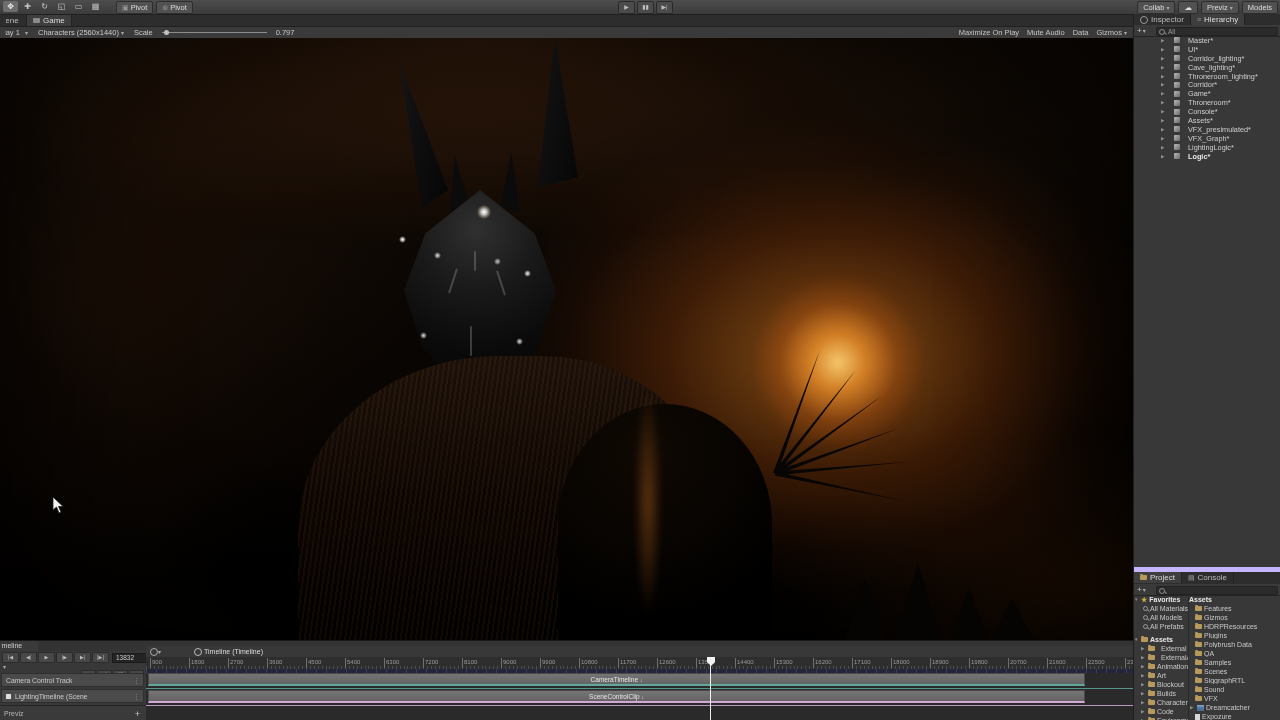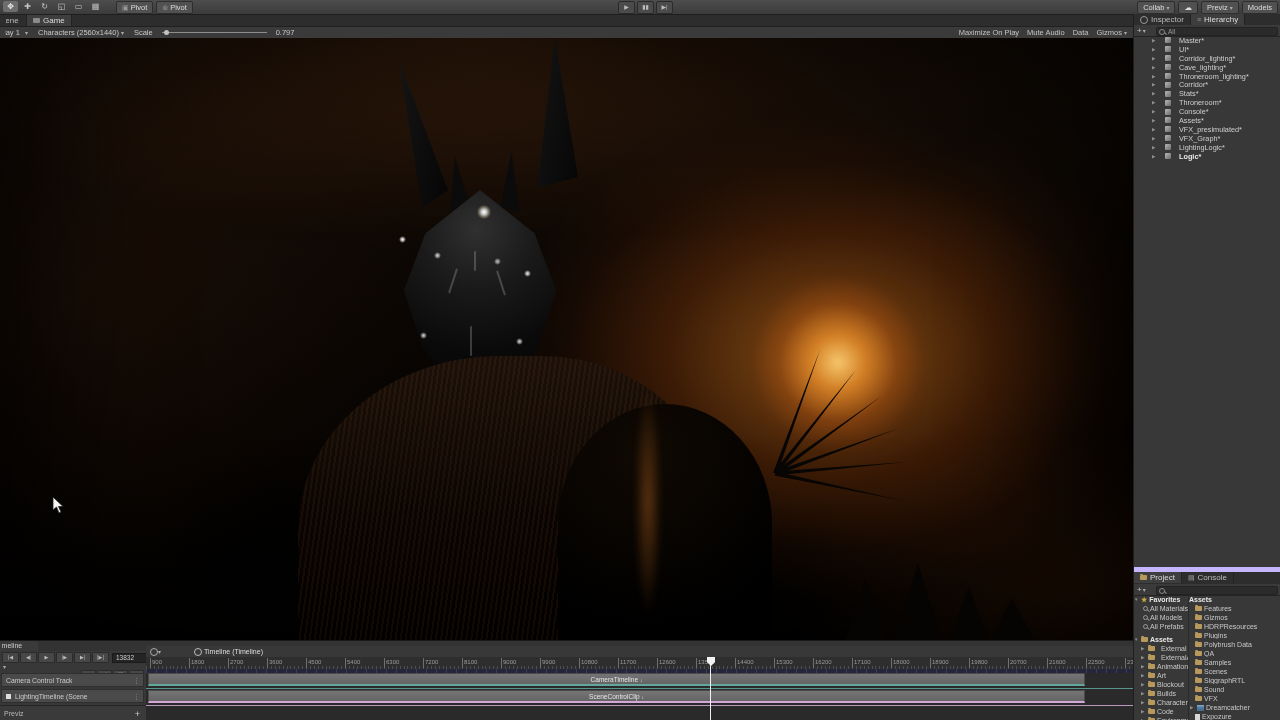--- a/index.html
+++ b/index.html
@@ -93,21 +93,21 @@
   #right-panel{left:1133px;top:14px;width:147px;height:706px;background:#383838;border-left:1px solid #1e1e1e;}
   #insp-tabs{position:absolute;left:0;top:0;width:147px;height:11px;background:#2d2d2d;display:flex;}
   .info-icon{display:inline-block;width:6px;height:6px;border:1px solid #999;border-radius:50%;}
   .list-icon{display:inline-block;color:#999;font-size:7px;}
   .ptoolbar{position:absolute;width:147px;height:11px;background:#3a3a3a;border-bottom:1px solid #242424;}
   .plus-btn{position:absolute;left:3px;top:1px;font-size:8px;color:#ccc;display:flex;gap:1px;align-items:center;}
   .search-field{position:absolute;left:22px;right:3px;top:1.5px;height:7px;background:#2b2b2b;border:1px solid #222;border-radius:2px;font-size:6.5px;color:#999;line-height:7px;padding-left:11px;}
   .mag-icon{position:absolute;left:2px;top:1px;width:4px;height:4px;border:1px solid #888;border-radius:50%;}
   .mag-icon::after{content:"";position:absolute;left:3.5px;top:3.5px;width:3px;height:1px;background:#888;transform:rotate(45deg);}
   #hierarchy-list{position:absolute;left:0;top:22px;width:147px;height:531px;overflow:hidden;}
-  .h-row{height:8.9px;display:flex;align-items:center;gap:8px;padding-left:18px;font-size:7.3px;color:#cfcfcf;}
+  .h-row{height:8.9px;display:flex;align-items:center;gap:8px;padding-left:27px;font-size:7.3px;color:#cfcfcf;}
   .h-row .fold{color:#8d8d8d;font-size:4.5px;width:5px;}
   .go-icon{width:6px;height:6px;background:linear-gradient(135deg,#b9b9b9,#6a6a6a);border-radius:1px;flex:none;}
   .h-label{white-space:nowrap;}
   .h-label.bold{font-weight:bold;color:#e8e8e8;}
 
   
   #project-panel{position:absolute;left:0;top:553px;width:147px;height:153px;background:#383838;border-top:5px solid #c4b5fd;}
   #proj-tabs{position:absolute;left:0;top:0;width:147px;height:12px;background:#2d2d2d;display:flex;}
   #proj-content{position:absolute;left:0;top:23px;width:147px;height:130px;}
   #proj-left{position:absolute;left:0;top:0;width:54px;height:130px;border-right:1px solid #2a2a2a;overflow:hidden;}
@@ -378,21 +378,21 @@
           <span class="h-label">Throneroom_lighting*</span>
         </div>
         <div class="h-row">
           <span class="fold">▶</span>
           <span class="go-icon"></span>
           <span class="h-label">Corridor*</span>
         </div>
         <div class="h-row">
           <span class="fold">▶</span>
           <span class="go-icon"></span>
-          <span class="h-label">Stats*</span>
+          <span class="h-label">Game*</span>
         </div>
         <div class="h-row">
           <span class="fold">▶</span>
           <span class="go-icon"></span>
           <span class="h-label">Throneroom*</span>
         </div>
         <div class="h-row">
           <span class="fold">▶</span>
           <span class="go-icon"></span>
           <span class="h-label">Console*</span>

